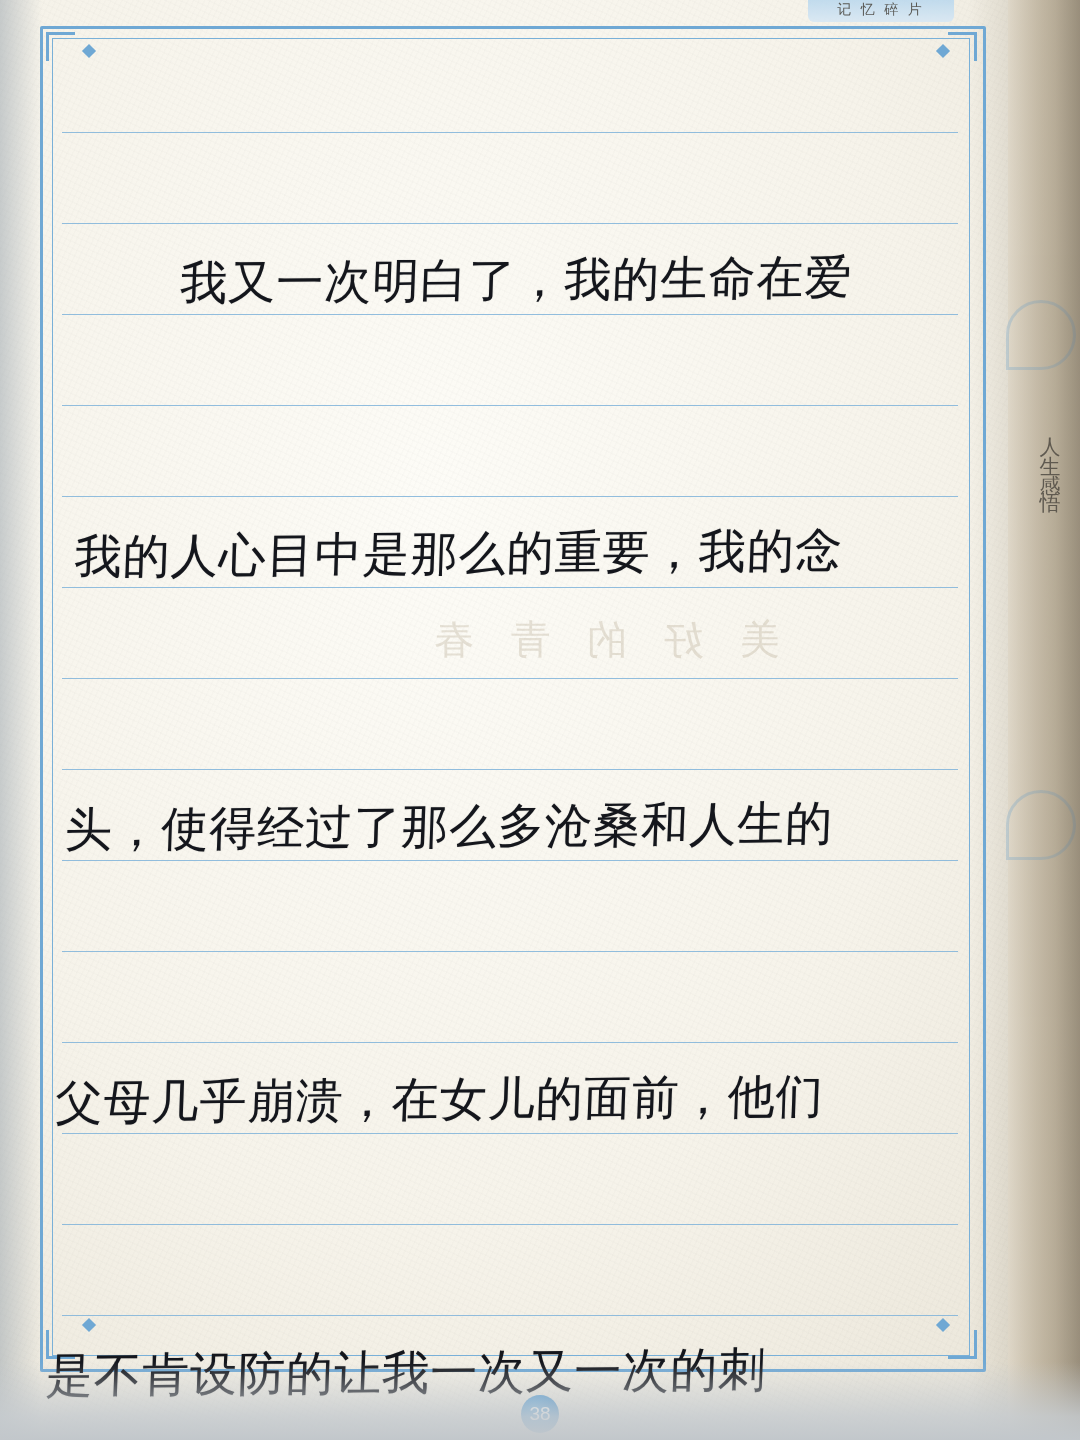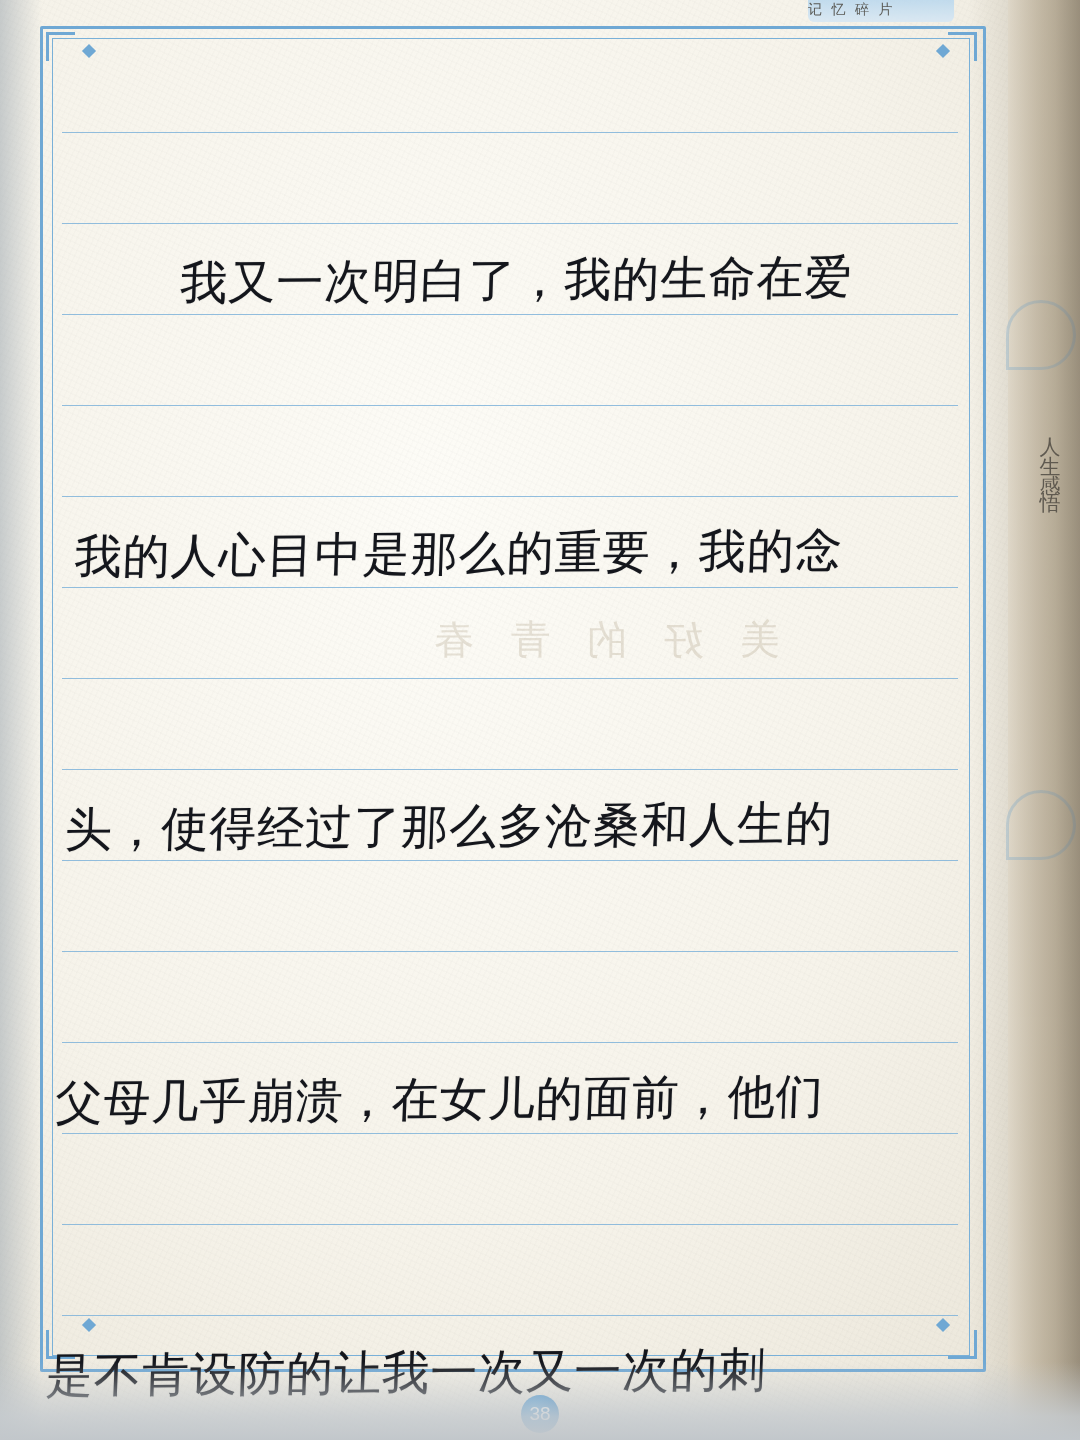--- a/index.html
+++ b/index.html
@@ -76,21 +76,21 @@
   .top-banner {
     position: absolute;
     top: 0;
     left: 808px;
     width: 146px;
     height: 22px;
     background: linear-gradient(to bottom, #bcd9ee, #d8e8f4);
     border-radius: 0 0 6px 6px;
     color: #4a4a46;
     font-size: 14px;
-    text-align: left;
+    text-align: center;
     line-height: 20px;
     letter-spacing: 3px;
     overflow: hidden;
     opacity: .9;
   }
 
   
   .frame-outer {
     position: absolute;
     left: 40px;

